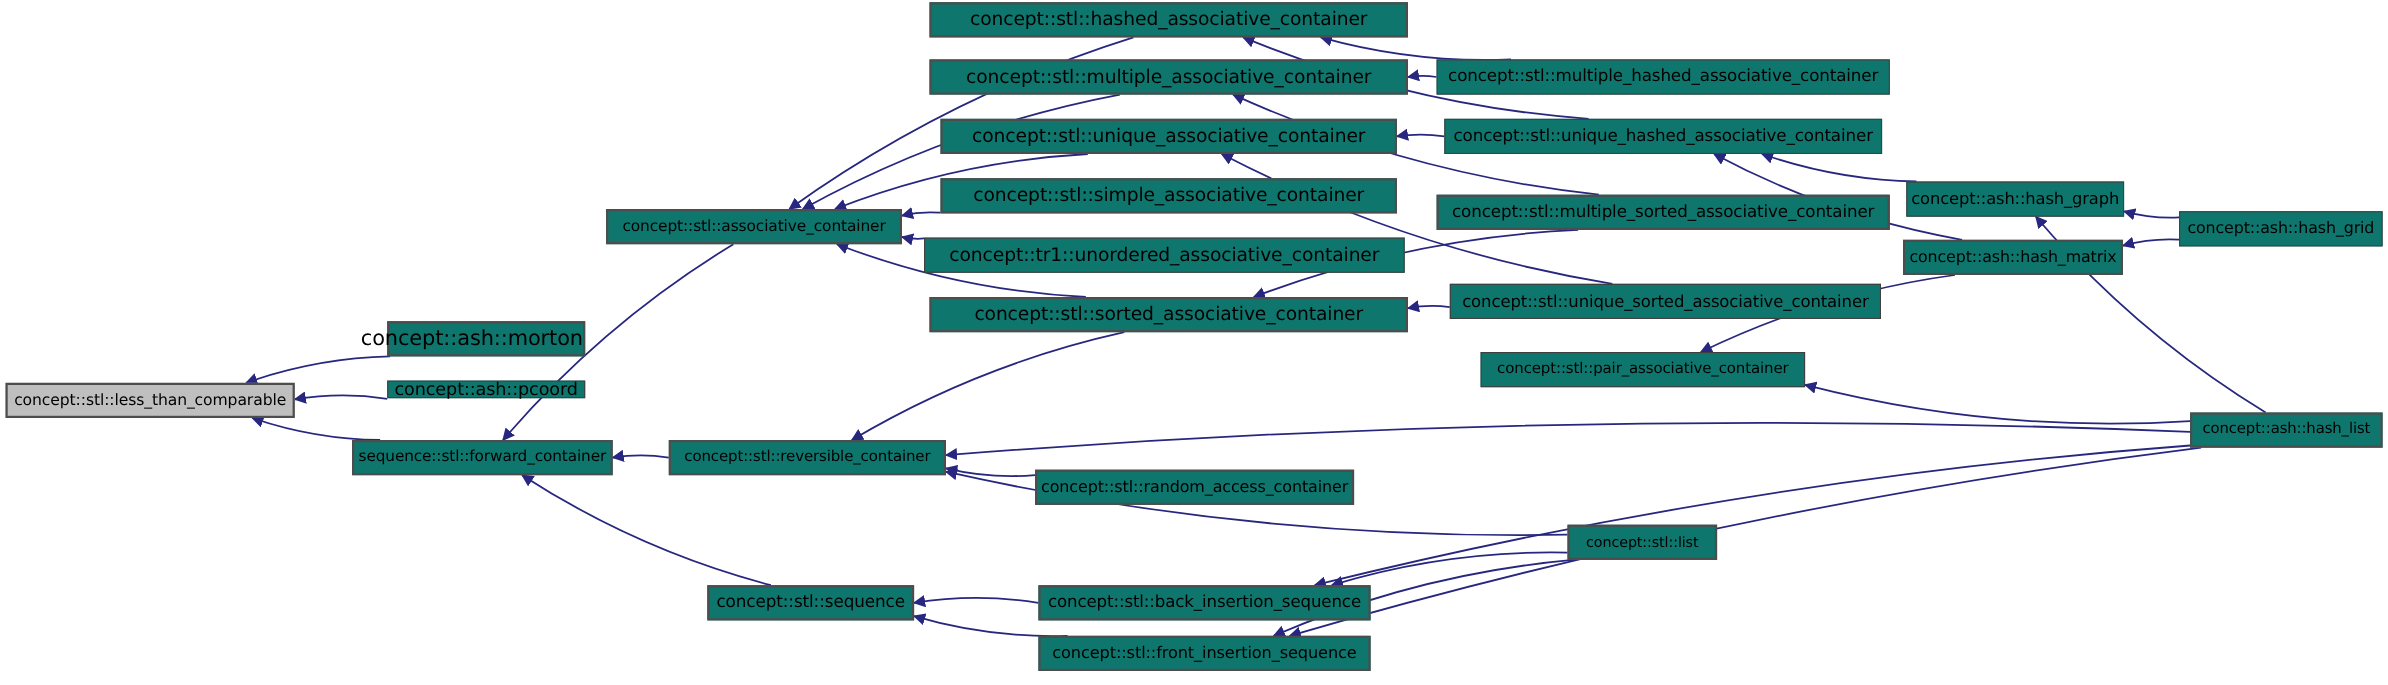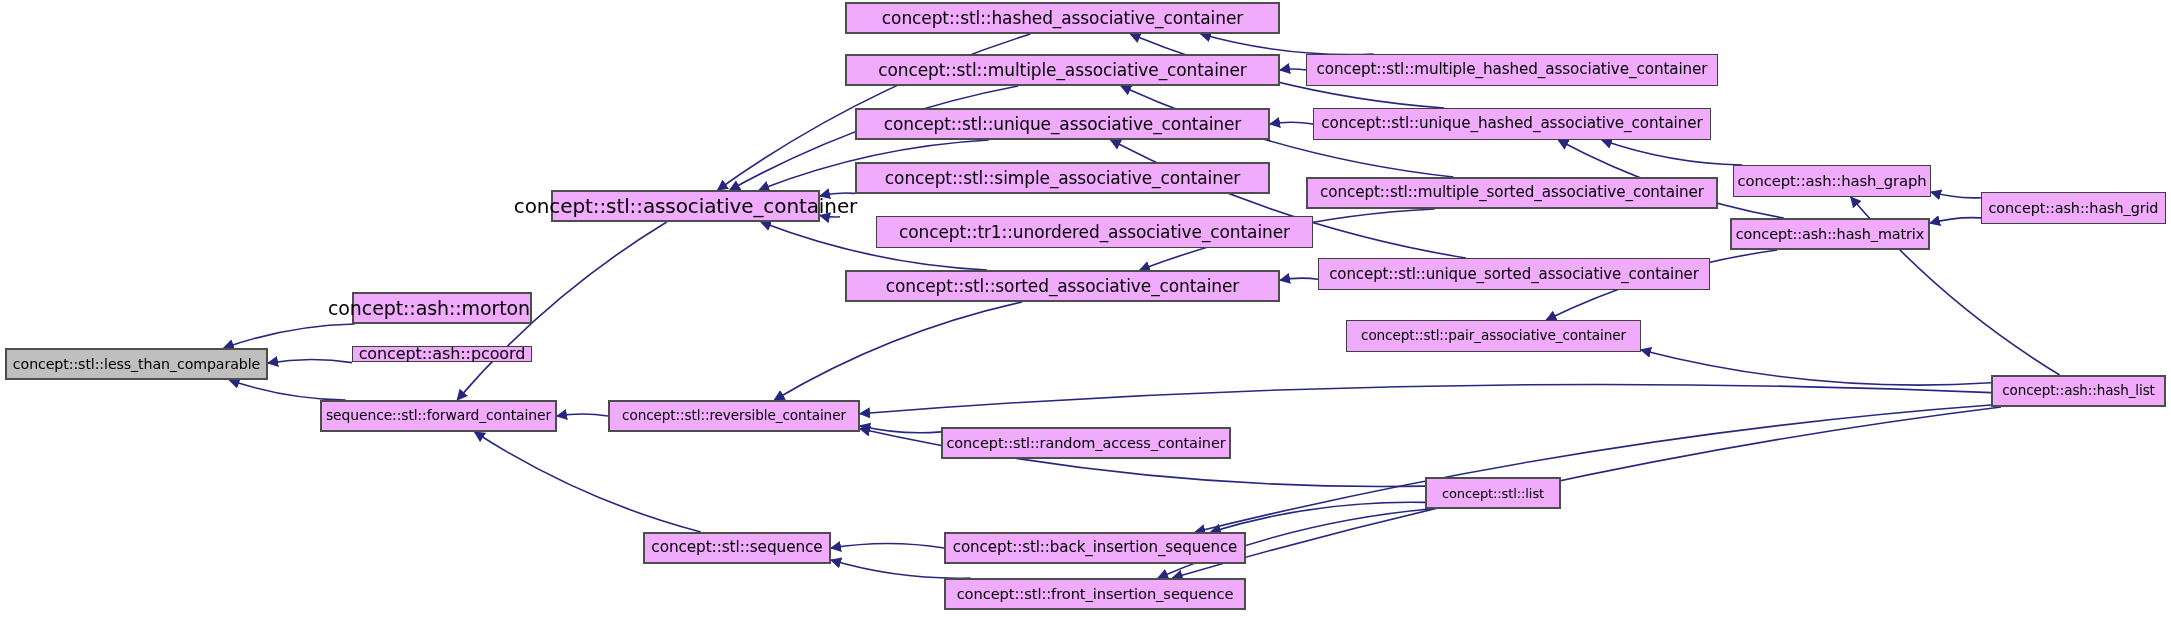--- a/index.html
+++ b/index.html
@@ -19,21 +19,21 @@
     position: absolute;
     left: 0;
     top: 0;
     width: 2171px;
     height: 623px;
     pointer-events: none;
   }
   .node {
     position: absolute;
     box-sizing: border-box;
-    background: #f0abfc;
+    background: #0f766e;
     border: 1px solid #404040;
     display: flex;
     align-items: center;
     justify-content: center;
     white-space: nowrap;
     color: #000000;
     letter-spacing: -0.1px;
     z-index: 5;
   }
   .node.hl {
@@ -118,30 +118,30 @@
       </div>
       <div class="node" style="left: 1733px; top: 165px; width: 198px; height: 32px; font-size: 14.8px;">
         <span class="node-label">concept::ash::hash_graph</span>
       </div>
       <div class="node" style="left: 1981px; top: 192px; width: 185px; height: 32px; font-size: 14.4px;">
         <span class="node-label">concept::ash::hash_grid</span>
       </div>
       <div class="node thick" style="left: 855px; top: 162px; width: 415px; height: 32px; font-size: 17px;">
         <span class="node-label">concept::stl::simple_associative_container</span>
       </div>
-      <div class="node thick" style="left: 551px; top: 190px; width: 269px; height: 32px; font-size: 20px;">
+      <div class="node thick" style="left: 551px; top: 190px; width: 269px; height: 32px; font-size: 14px;">
         <span class="node-label">concept::stl::associative_container</span>
       </div>
       <div class="node thick" style="left: 1306px; top: 177px; width: 412px; height: 32px; font-size: 15.2px;">
         <span class="node-label">concept::stl::multiple_sorted_associative_container</span>
       </div>
       <div class="node thick" style="left: 1730px; top: 218px; width: 200px; height: 32px; font-size: 14.4px;">
         <span class="node-label">concept::ash::hash_matrix</span>
       </div>
-      <div class="node" style="left: 840px; top: 216px; width: 437px; height: 32px; font-size: 17px; margin-left: 36px;">
+      <div class="node" style="left: 840px; top: 216px; width: 437px; height: 32px; font-size: 17px;">
         <span class="node-label">concept::tr1::unordered_associative_container</span>
       </div>
       <div class="node" style="left: 1318px; top: 258px; width: 392px; height: 32px; font-size: 15px;">
         <span class="node-label">concept::stl::unique_sorted_associative_container</span>
       </div>
       <div class="node thick" style="left: 845px; top: 270px; width: 435px; height: 32px; font-size: 17px;">
         <span class="node-label">concept::stl::sorted_associative_container</span>
       </div>
       <div class="node thick" style="left: 352px; top: 292px; width: 180px; height: 32px; font-size: 19px; justify-content: flex-end;">
         <span class="node-label">concept::ash::morton</span>

